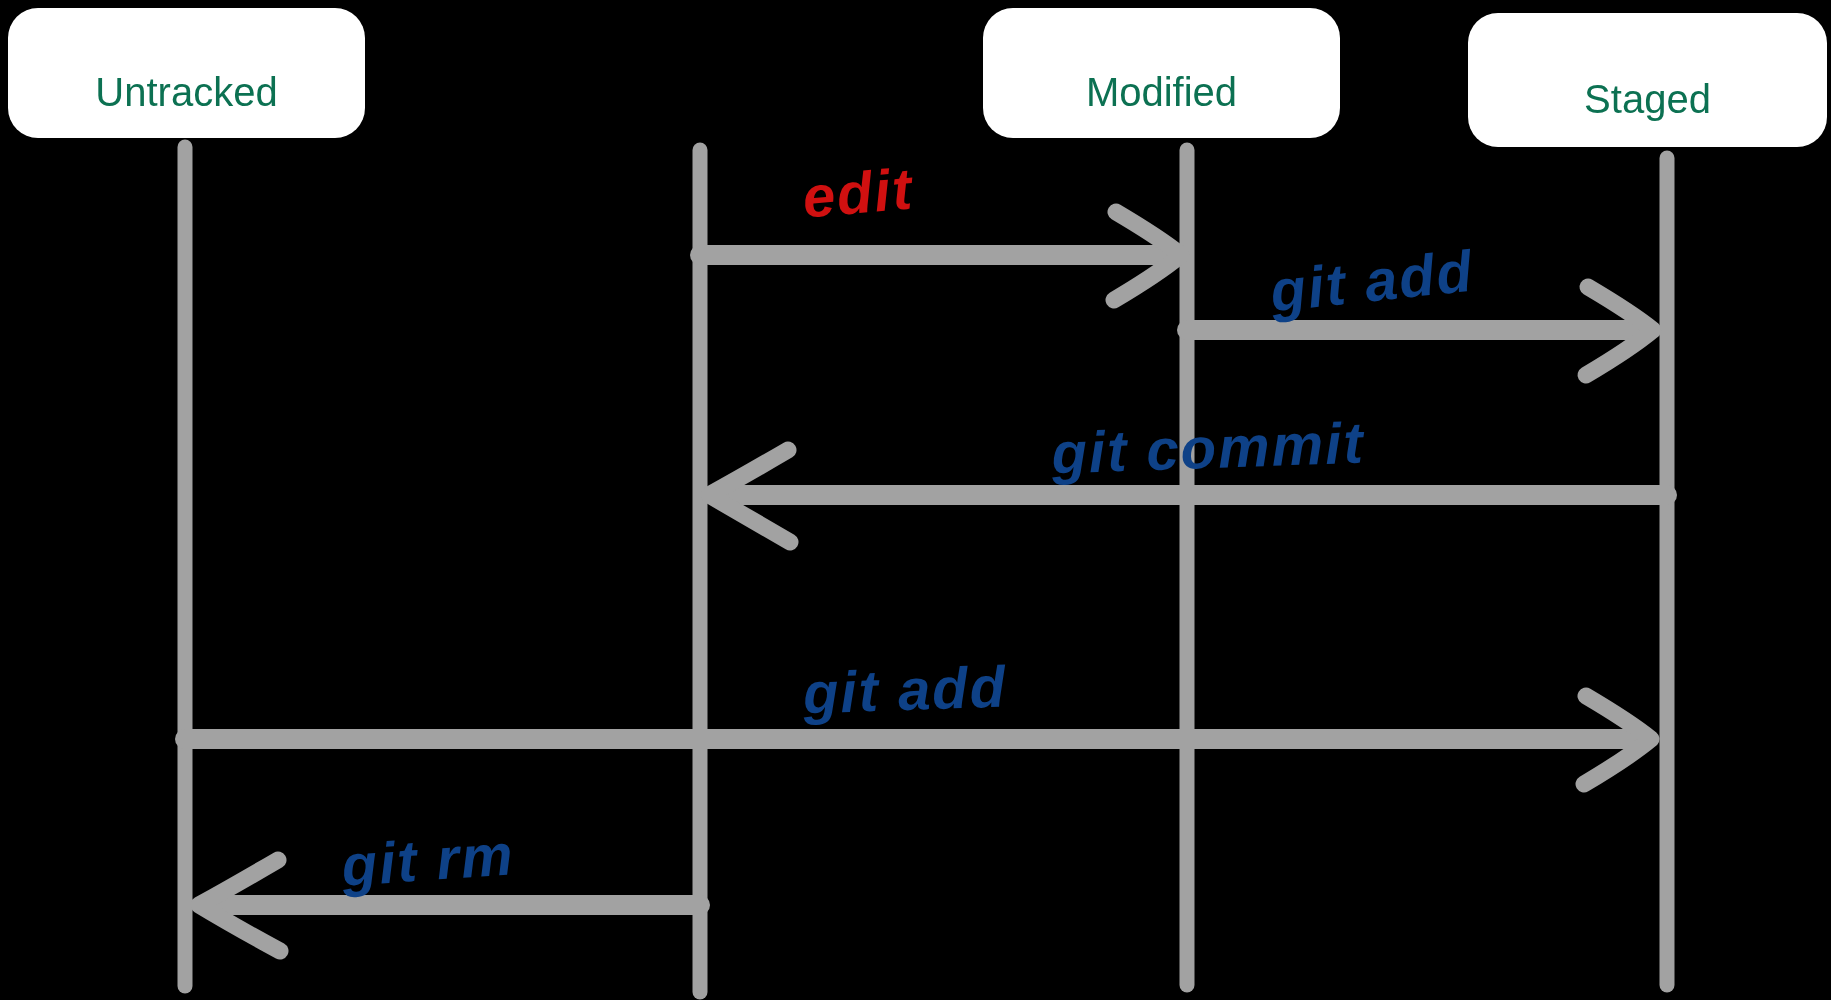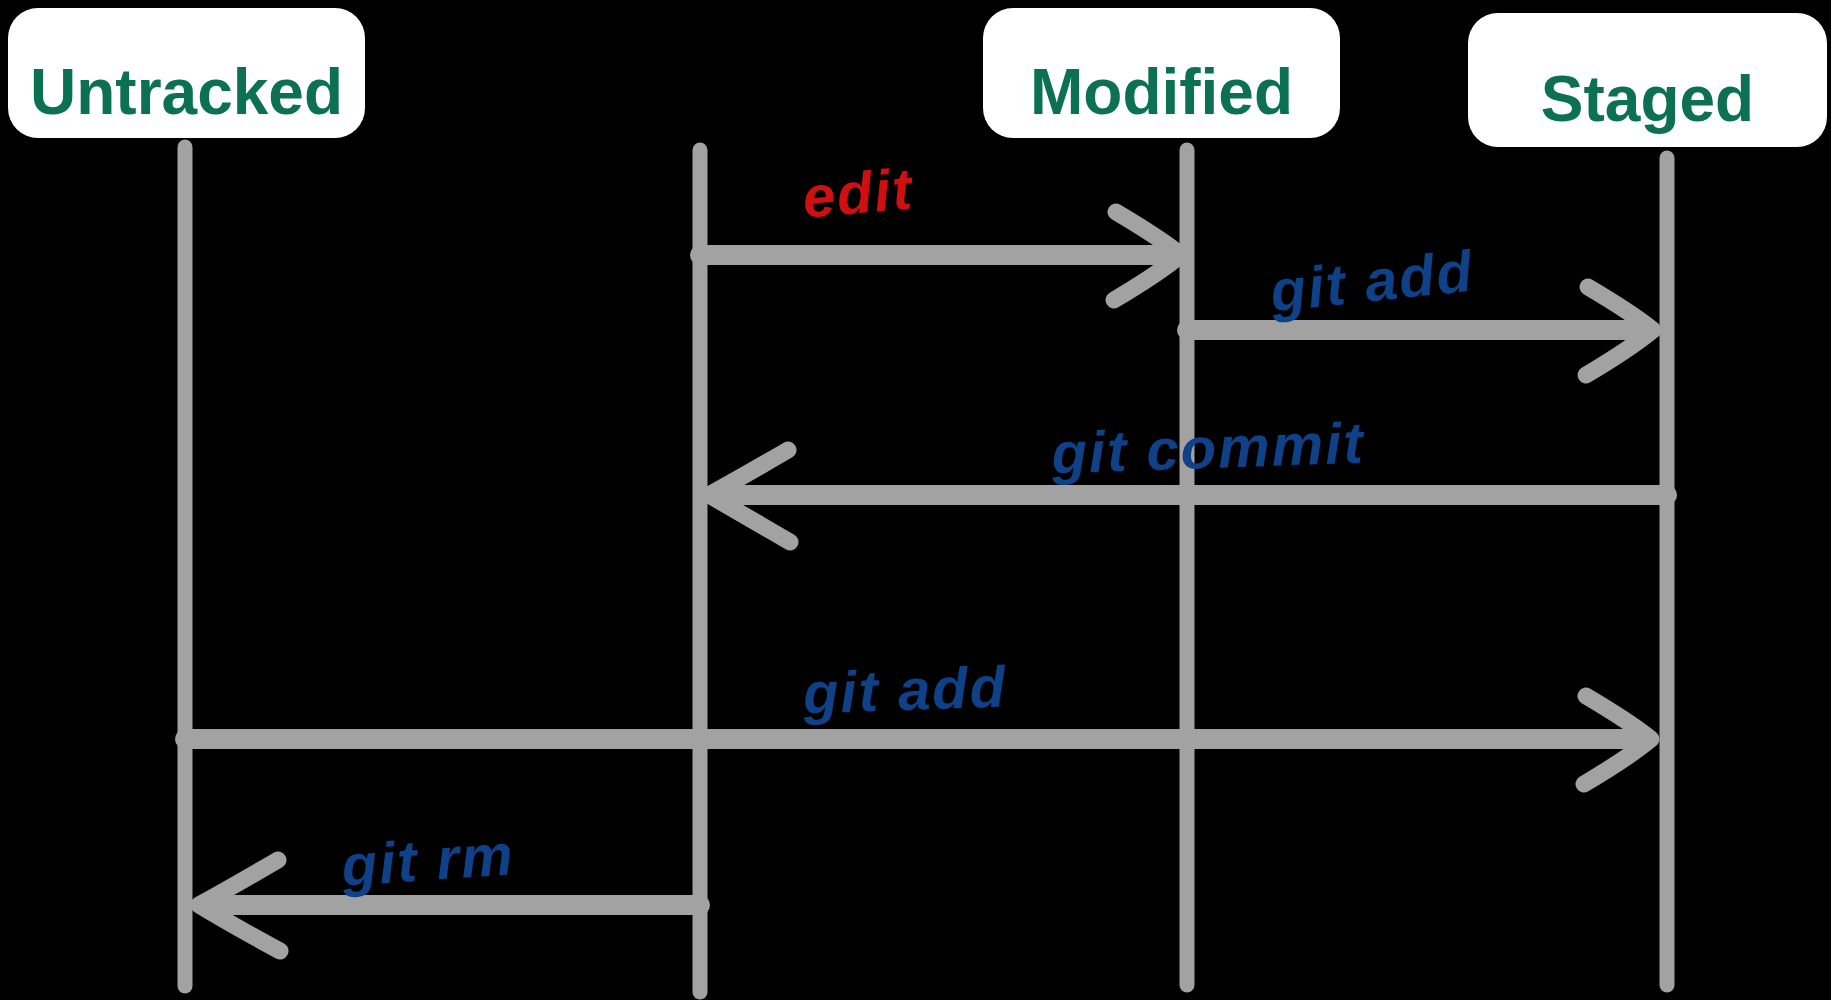--- a/index.html
+++ b/index.html
@@ -20,22 +20,22 @@
   }
   #wires{position:absolute;left:0;top:0;width:1831px;height:1000px;}
   .state-box{
     position:absolute;
     background:var(--box-bg);
     border-radius:30px;
     display:flex;align-items:center;justify-content:center;
   }
   .state-label{
     color:var(--green);
-    font-size:64px;
-    font-weight:700;
+    font-size:40px;
+    font-weight:400;
     letter-spacing:0px;
     line-height:1;
     user-select:none;
     margin-top:38px;
   }
   .action-label{
     position:absolute;
     font-style:italic;
     font-weight:bold;
     font-size:58px;

